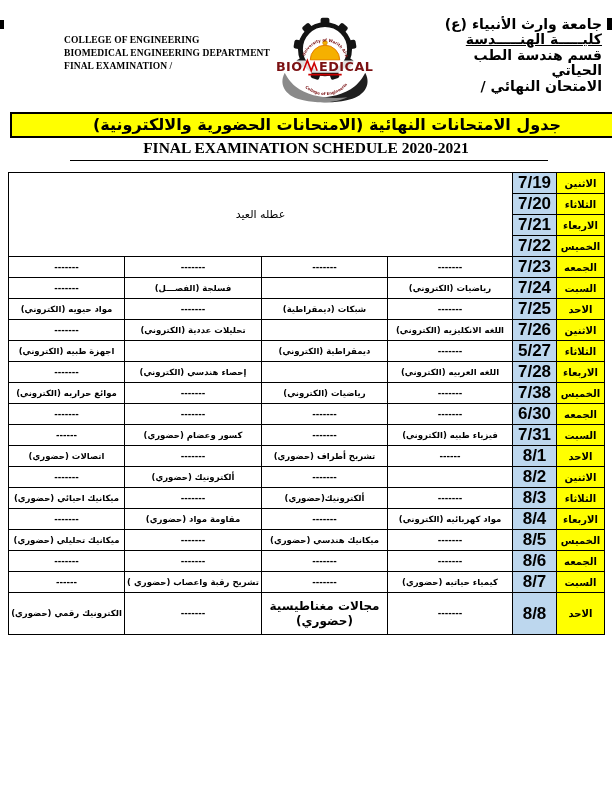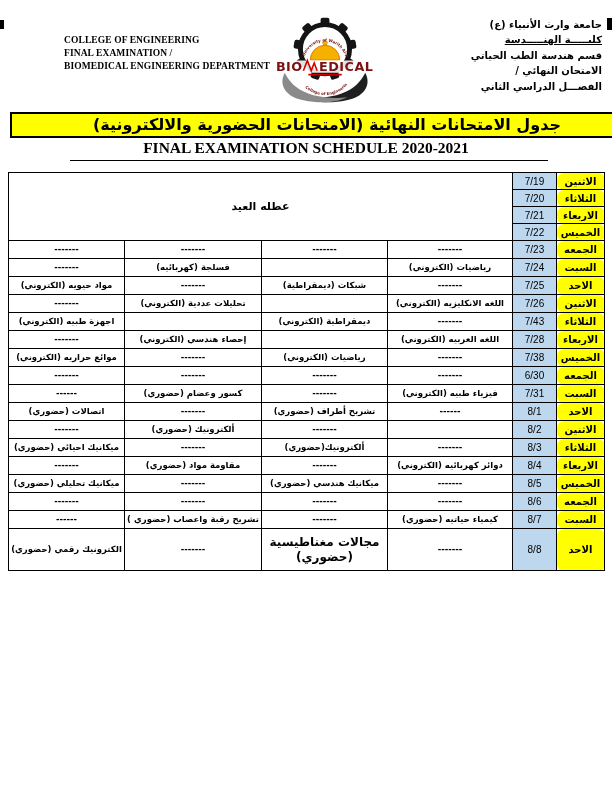--- a/index.html
+++ b/index.html
@@ -6,57 +6,57 @@
   .page{position:relative;width:612px;height:792px;background:#fff;overflow:hidden;
         font-family:"Liberation Serif",serif;color:#000;}
   .artifact{position:absolute;background:#000;}
   .artifact-left{left:0;top:20px;width:4px;height:9px;}
   .artifact-right{right:0;top:18px;width:5px;height:12px;}
 
   .header-en{position:absolute;left:64px;top:34px;font-weight:bold;font-size:9.5px;
              line-height:12.8px;letter-spacing:.1px;}
   .logo{position:absolute;left:271px;top:13px;width:108px;height:94px;}
   .header-ar{position:absolute;right:10px;top:17px;width:175px;text-align:right;direction:rtl;
-             font-family:"DejaVu Sans",sans-serif;font-weight:bold;font-size:10px;line-height:15.4px;}
+             font-family:"DejaVu Sans",sans-serif;font-weight:bold;font-size:14px;line-height:15.4px;}
   .header-ar .underlined{text-decoration:underline;}
 
   .banner{position:absolute;left:10px;top:112px;width:586px;height:22px;background:var(--banner-bg,#FFFF00);
           border:2px solid #000;text-align:center;direction:rtl;font-family:"DejaVu Sans",sans-serif;
           font-weight:bold;font-size:16px;line-height:22px;padding-left:22px;}
   .subtitle{position:absolute;left:0;top:139px;width:612px;text-align:center;
             font-weight:bold;font-size:15.5px;font-family:"Liberation Serif",serif;}
   .subtitle-rule{position:absolute;left:70px;top:160px;width:478px;border-top:1.6px solid #000;}
 
   table.schedule{position:absolute;left:8px;top:172px;width:596px;border-collapse:collapse;
                  table-layout:fixed;}
   table.schedule td{border:1px solid #000;text-align:center;vertical-align:middle;
                     padding:0 2px;overflow:hidden;}
   td.exam{font-family:"DejaVu Sans",sans-serif;font-weight:bold;font-size:8.5px;line-height:1.25;}
   td.exam.big{font-size:12px;}
-  td.date{font-family:"Liberation Sans",sans-serif;font-weight:normal;font-size:10px;
+  td.date{font-family:"Liberation Sans",sans-serif;font-weight:bold;font-size:17px;
           background:var(--date-bg,#BDD7EE);direction:ltr;}
   td.day{font-family:"DejaVu Sans",sans-serif;font-weight:bold;font-size:10px;
-         background:var(--day-bg,#FFFF00);border-radius:7px;}
-  td.holiday-cell{font-family:"DejaVu Sans",sans-serif;font-weight:bold;font-size:11px;}
+         background:var(--day-bg,#FFFF00);}
+  td.holiday-cell{font-family:"DejaVu Sans",sans-serif;font-weight:normal;font-size:11px;}
   tr.holiday-row{height:17px;}
   tr.normal-row{height:18px;}
   tr.tall-row{height:42px;}
 </style>
 </head>
 <body>
 
 <div class="page">
 
   <div class="artifact artifact-left"></div>
   <div class="artifact artifact-right"></div>
 
   <div class="header-en">
     <div>COLLEGE OF ENGINEERING</div>
+    <div>BIOMEDICAL ENGINEERING DEPARTMENT</div>
     <div>FINAL EXAMINATION /</div>
-    <div>BIOMEDICAL ENGINEERING DEPARTMENT</div>
   </div>
 
   <div class="logo">
     <svg width="108" height="94" viewBox="0 0 110 94">
 
       <g fill="#141414">
         <rect x="50.5" y="4" width="9" height="12" rx="2" transform="rotate(0 55 36)"></rect>
         <rect x="50.5" y="4" width="9" height="12" rx="2" transform="rotate(40 55 36)"></rect>
         <rect x="50.5" y="4" width="9" height="12" rx="2" transform="rotate(80 55 36)"></rect>
         <rect x="50.5" y="4" width="9" height="12" rx="2" transform="rotate(120 55 36)"></rect>
@@ -91,21 +91,20 @@
       <path d="M96,60 C103,73 94,85 77,88 C59,92 42,90 32,85 C52,87 73,84 85,74 C91,69 94,64 96,60 Z" fill="#1f1f1f"></path>
       <path d="M14,60 C7,73 16,85 33,88 C51,92 68,90 78,85 C58,87 37,84 25,74 C19,69 16,64 14,60 Z" fill="#8a8a8a"></path>
     </svg>
   </div>
 
   <div class="header-ar">
     <div>جامعة وارث الأنبياء (ع)</div>
     <div class="underlined">كليـــــة الهنـــــدسة</div>
     <div>قسم هندسة الطب الحياتي</div>
     <div>الامتحان النهائي /</div>
-    <div>الفصـــل الدراسي الثاني</div>
   </div>
 
   <div class="banner">جدول الامتحانات النهائية (الامتحانات الحضورية والالكترونية)</div>
 
   <div class="subtitle">FINAL EXAMINATION SCHEDULE 2020-2021</div>
   <div class="subtitle-rule"></div>
 
   <table class="schedule">
     <colgroup>
       <col style="width:116px">
@@ -136,21 +135,21 @@
         <tr class="normal-row">
           <td class="exam" dir="rtl">-------</td>
           <td class="exam" dir="rtl">-------</td>
           <td class="exam" dir="rtl">-------</td>
           <td class="exam" dir="rtl">-------</td>
           <td class="date">7/23</td>
           <td class="day" dir="rtl">الجمعه</td>
         </tr>
         <tr class="normal-row">
           <td class="exam" dir="rtl">-------</td>
-          <td class="exam" dir="rtl">فسلجة (كهربائيه)</td>
+          <td class="exam" dir="rtl">فسلجة (الفصـــل)</td>
           <td class="exam" dir="rtl"></td>
           <td class="exam" dir="rtl">رياضيات (الكتروني)</td>
           <td class="date">7/24</td>
           <td class="day" dir="rtl">السبت</td>
         </tr>
         <tr class="normal-row">
           <td class="exam" dir="rtl">مواد حيويه (الكتروني)</td>
           <td class="exam" dir="rtl">-------</td>
           <td class="exam" dir="rtl">شبكات (ديمقراطية)</td>
           <td class="exam" dir="rtl">-------</td>
@@ -163,21 +162,21 @@
           <td class="exam" dir="rtl"></td>
           <td class="exam" dir="rtl">اللغه الانكليزيه (الكتروني)</td>
           <td class="date">7/26</td>
           <td class="day" dir="rtl">الاثنين</td>
         </tr>
         <tr class="normal-row">
           <td class="exam" dir="rtl">اجهزة طبيه (الكتروني)</td>
           <td class="exam" dir="rtl"></td>
           <td class="exam" dir="rtl">ديمقراطية (الكتروني)</td>
           <td class="exam" dir="rtl">-------</td>
-          <td class="date">7/43</td>
+          <td class="date">5/27</td>
           <td class="day" dir="rtl">الثلاثاء</td>
         </tr>
         <tr class="normal-row">
           <td class="exam" dir="rtl">-------</td>
           <td class="exam" dir="rtl">إحصاء هندسي (الكتروني)</td>
           <td class="exam" dir="rtl"></td>
           <td class="exam" dir="rtl">اللغه العربيه (الكتروني)</td>
           <td class="date">7/28</td>
           <td class="day" dir="rtl">الاربعاء</td>
         </tr>
@@ -226,21 +225,21 @@
           <td class="exam" dir="rtl">-------</td>
           <td class="exam" dir="rtl">ألكترونيك(حضوري)</td>
           <td class="exam" dir="rtl">-------</td>
           <td class="date">8/3</td>
           <td class="day" dir="rtl">الثلاثاء</td>
         </tr>
         <tr class="normal-row">
           <td class="exam" dir="rtl">-------</td>
           <td class="exam" dir="rtl">مقاومة مواد (حضوري)</td>
           <td class="exam" dir="rtl">-------</td>
-          <td class="exam" dir="rtl">دوائر كهربائيه (الكتروني)</td>
+          <td class="exam" dir="rtl">مواد كهربائيه (الكتروني)</td>
           <td class="date">8/4</td>
           <td class="day" dir="rtl">الاربعاء</td>
         </tr>
         <tr class="normal-row">
           <td class="exam" dir="rtl">ميكانيك تحليلي (حضوري)</td>
           <td class="exam" dir="rtl">-------</td>
           <td class="exam" dir="rtl">ميكانيك هندسي (حضوري)</td>
           <td class="exam" dir="rtl">-------</td>
           <td class="date">8/5</td>
           <td class="day" dir="rtl">الخميس</td>

